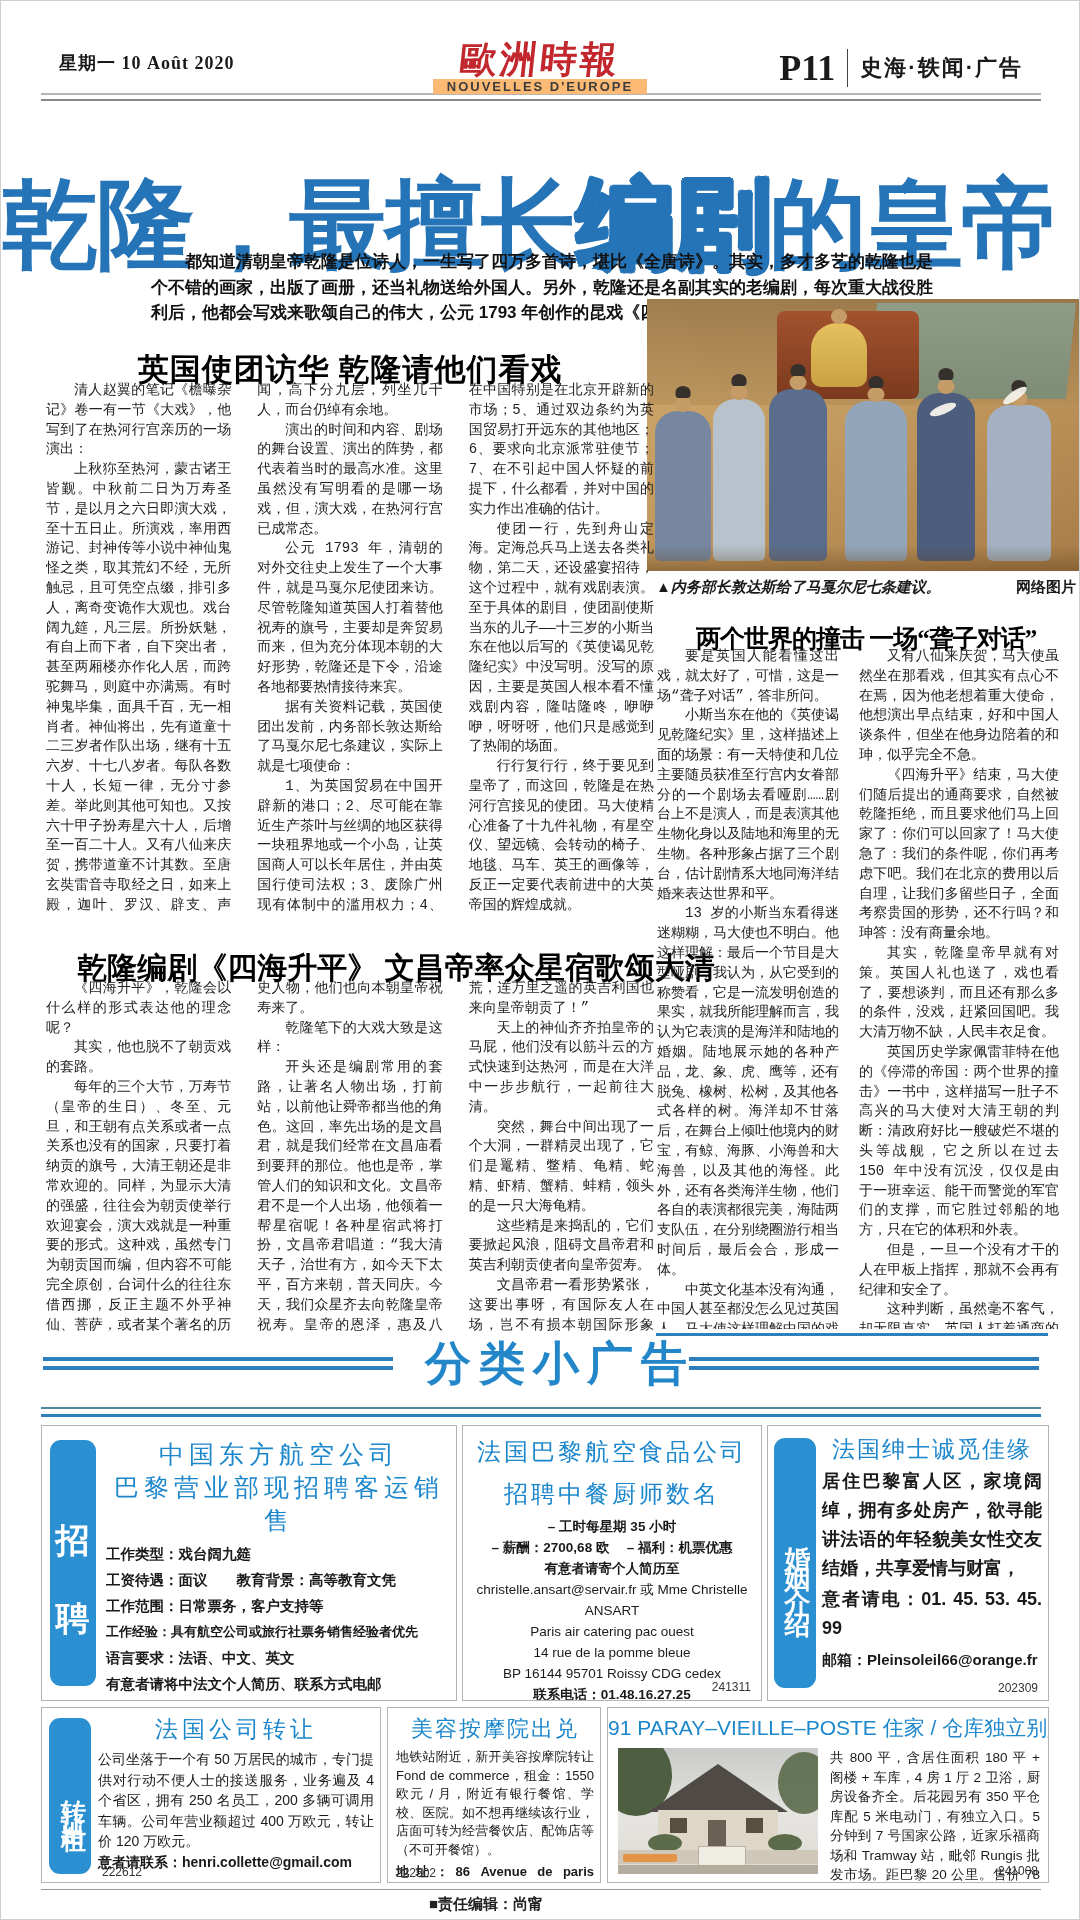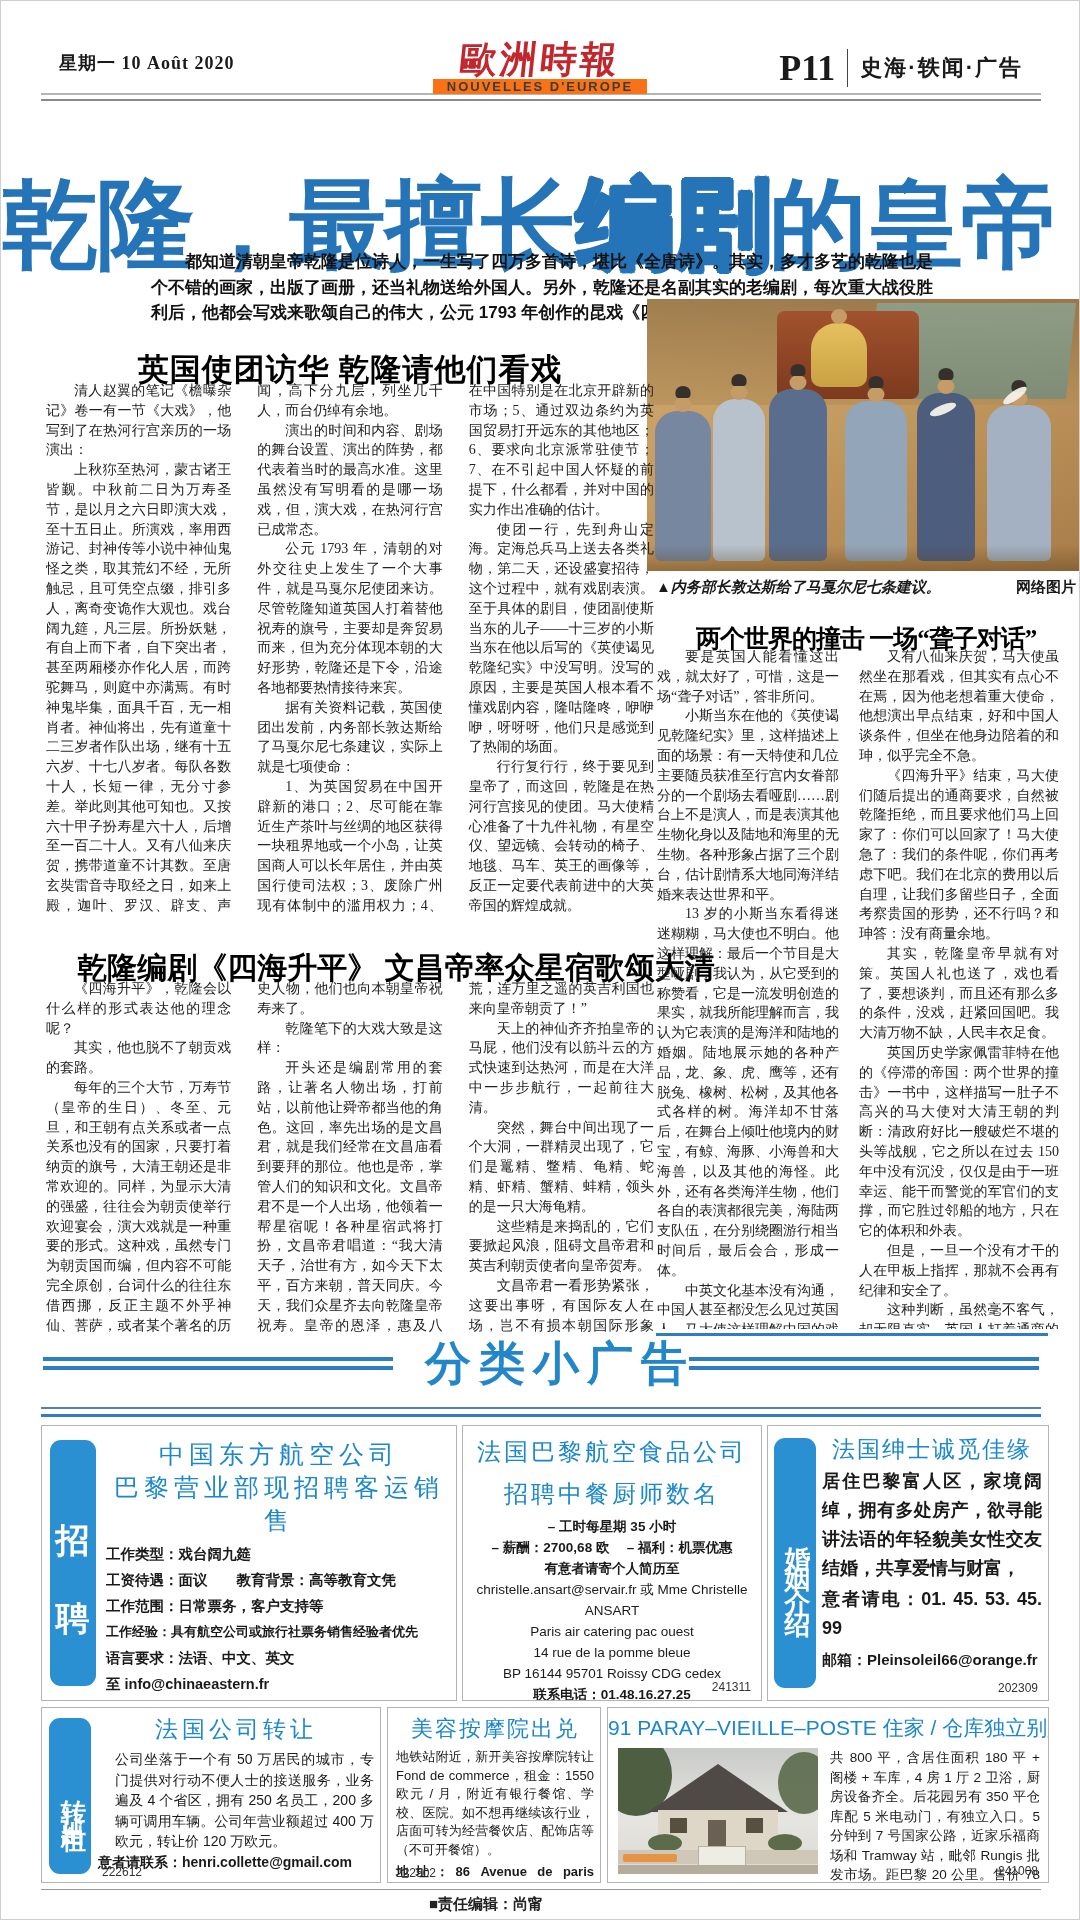--- a/index.html
+++ b/index.html
@@ -8,21 +8,21 @@
         font-family:"Liberation Sans","DejaVu Sans",sans-serif;color:#1a1a1a;}
 
   
   .hdr-date{position:absolute;left:58px;top:50px;font-family:"Liberation Serif",serif;
             font-size:18px;font-weight:bold;letter-spacing:1px;}
   .masthead{position:absolute;left:0;right:0;top:34px;text-align:center;}
   .masthead-name{font-family:"Liberation Serif","DejaVu Serif",serif;font-size:37px;font-weight:900;
             color:#c2272d;letter-spacing:3px;transform:skewX(-6deg);display:inline-block;}
   .masthead-sub{position:absolute;left:0;right:0;top:78px;text-align:center;font-size:13px;
             font-weight:bold;color:#3c3c3c;letter-spacing:2px;}
-  .masthead-sub span{background:#f97316;padding:0 14px;position:relative;z-index:2;}
+  .masthead-sub span{background:#fdba74;padding:0 14px;position:relative;z-index:2;}
   .pageinfo{position:absolute;right:56px;top:46px;display:flex;align-items:center;gap:12px;}
   .pageno{font-family:"Liberation Serif",serif;font-size:36px;font-weight:bold;}
   .pagesep{width:1px;height:38px;background:#444;}
   .pagesec{font-size:22px;font-weight:900;letter-spacing:2px;}
   .header-rule{position:absolute;left:40px;width:1000px;top:92px;height:4px;
             border-top:2px solid #b5b5b5;border-bottom:2px solid #8a8a8a;}
 
   
   .headline{position:absolute;left:0;right:0;top:98px;text-align:center;
             font-size:98px;line-height:118px;font-weight:900;color:#2574b8;
@@ -35,21 +35,21 @@
         font-weight:bold;text-align:justify;text-indent:2em;color:#111;}
 
   
   .sec-h{position:absolute;font-family:"Liberation Serif","DejaVu Serif",serif;font-weight:900;
          color:#000;text-align:center;white-space:nowrap;}
   .h-sec1{left:40px;top:322px;width:618px;font-size:31px;letter-spacing:1px;}
   .h-sec2{left:30px;top:922px;width:730px;font-size:30px;letter-spacing:0px;}
   .h-sec3{left:652px;top:600px;width:426px;font-size:25px;letter-spacing:-1px;}
 
   
-  .cols,.colblk{font-family:Liberation Serif, serif;font-size:14px;
+  .cols,.colblk{font-family:Liberation Mono, monospace;font-size:14px;
         line-height:19.8px;text-align:justify;color:#222;overflow:hidden;}
   .cols p,.colblk p{margin:0;text-indent:2em;}
   .sec1{position:absolute;left:45px;top:380px;width:608px;height:536px;
         column-count:3;column-gap:26px;column-fill:auto;}
   .sec2{position:absolute;left:45px;top:978px;width:608px;height:362px;
         column-count:3;column-gap:26px;column-fill:auto;}
   .sec3c1{position:absolute;left:656px;top:646px;width:182px;height:682px;}
   .sec3c2{position:absolute;left:858px;top:646px;width:200px;height:682px;}
   .sec3-endrule{position:absolute;left:655px;top:1332px;width:392px;height:3px;background:#2e7fbd;}
 
@@ -117,21 +117,21 @@
   .ad3 .vtab{left:6px;top:12px;width:42px;height:250px;font-size:26px;letter-spacing:22px;padding-top:12px;}
   .ad3-body{position:absolute;left:54px;top:8px;width:220px;}
   .ad3 .ad-title{font-size:23px;letter-spacing:2px;}
   .ad3-text{font-size:18px;line-height:29px;font-weight:600;text-align:justify;margin:2px 0 0 0;}
   .ad-code{position:absolute;font-size:12px;color:#333;}
 
   .ad4{left:40px;top:1706px;width:340px;height:176px;}
   .ad4 .vtab{left:7px;top:10px;width:42px;height:156px;font-size:25px;letter-spacing:10px;padding-top:8px;}
   .ad4-body{position:absolute;left:56px;top:6px;width:276px;}
   .ad4 .ad-title{font-size:23px;letter-spacing:4px;}
-  .ad4-text{font-size:14px;line-height:20.5px;text-align:justify;margin:4px 0 0 17px;}
+  .ad4-text{font-size:14px;line-height:20.5px;text-align:justify;margin:4px 0 0 0;}
   .ad4-contact{font-size:14px;font-weight:bold;margin:2px 0 0 0;}
   .ad5{left:386px;top:1706px;width:214px;height:176px;}
   .ad5-body{position:absolute;left:8px;top:6px;width:198px;}
   .ad5 .ad-title{font-size:22px;letter-spacing:2px;}
   .ad5-text{font-size:13px;line-height:18.5px;text-align:justify;margin:4px 0 0 0;}
   .ad6{left:606px;top:1706px;width:442px;height:176px;}
   .ad6 .ad-title{font-size:21px;white-space:nowrap;margin-top:6px;letter-spacing:0;}
   .ad6-text{position:absolute;left:222px;top:40px;width:210px;font-size:13.5px;line-height:19.5px;
         text-align:justify;}
 
@@ -255,20 +255,21 @@
     <div class="vtab">招聘</div>
     <div class="ad1-body">
       <h3 class="ad-title">中国东方航空公司</h3>
       <h3 class="ad-title">巴黎营业部现招聘客运销售</h3>
       <div class="ad1-lines">
         <p>工作类型：戏台阔九筵</p>
         <p>工资待遇：面议　　教育背景：高等教育文凭</p>
         <p>工作范围：日常票务，客户支持等</p>
         <p style="font-size:13px">工作经验：具有航空公司或旅行社票务销售经验者优先</p>
         <p>语言要求：法语、中文、英文</p>
+        <p>有意者请将中法文个人简历、联系方式电邮</p>
         <p>至 info@chinaeastern.fr</p>
       </div>
     </div>
   </div>
 
   <div class="ad ad2">
     <h3 class="ad-title">法国巴黎航空食品公司</h3>
     <h3 class="ad-title">招聘中餐厨师数名</h3>
     <div class="ad2-lines">
       <p class="b">– 工时每星期 35 小时</p>

